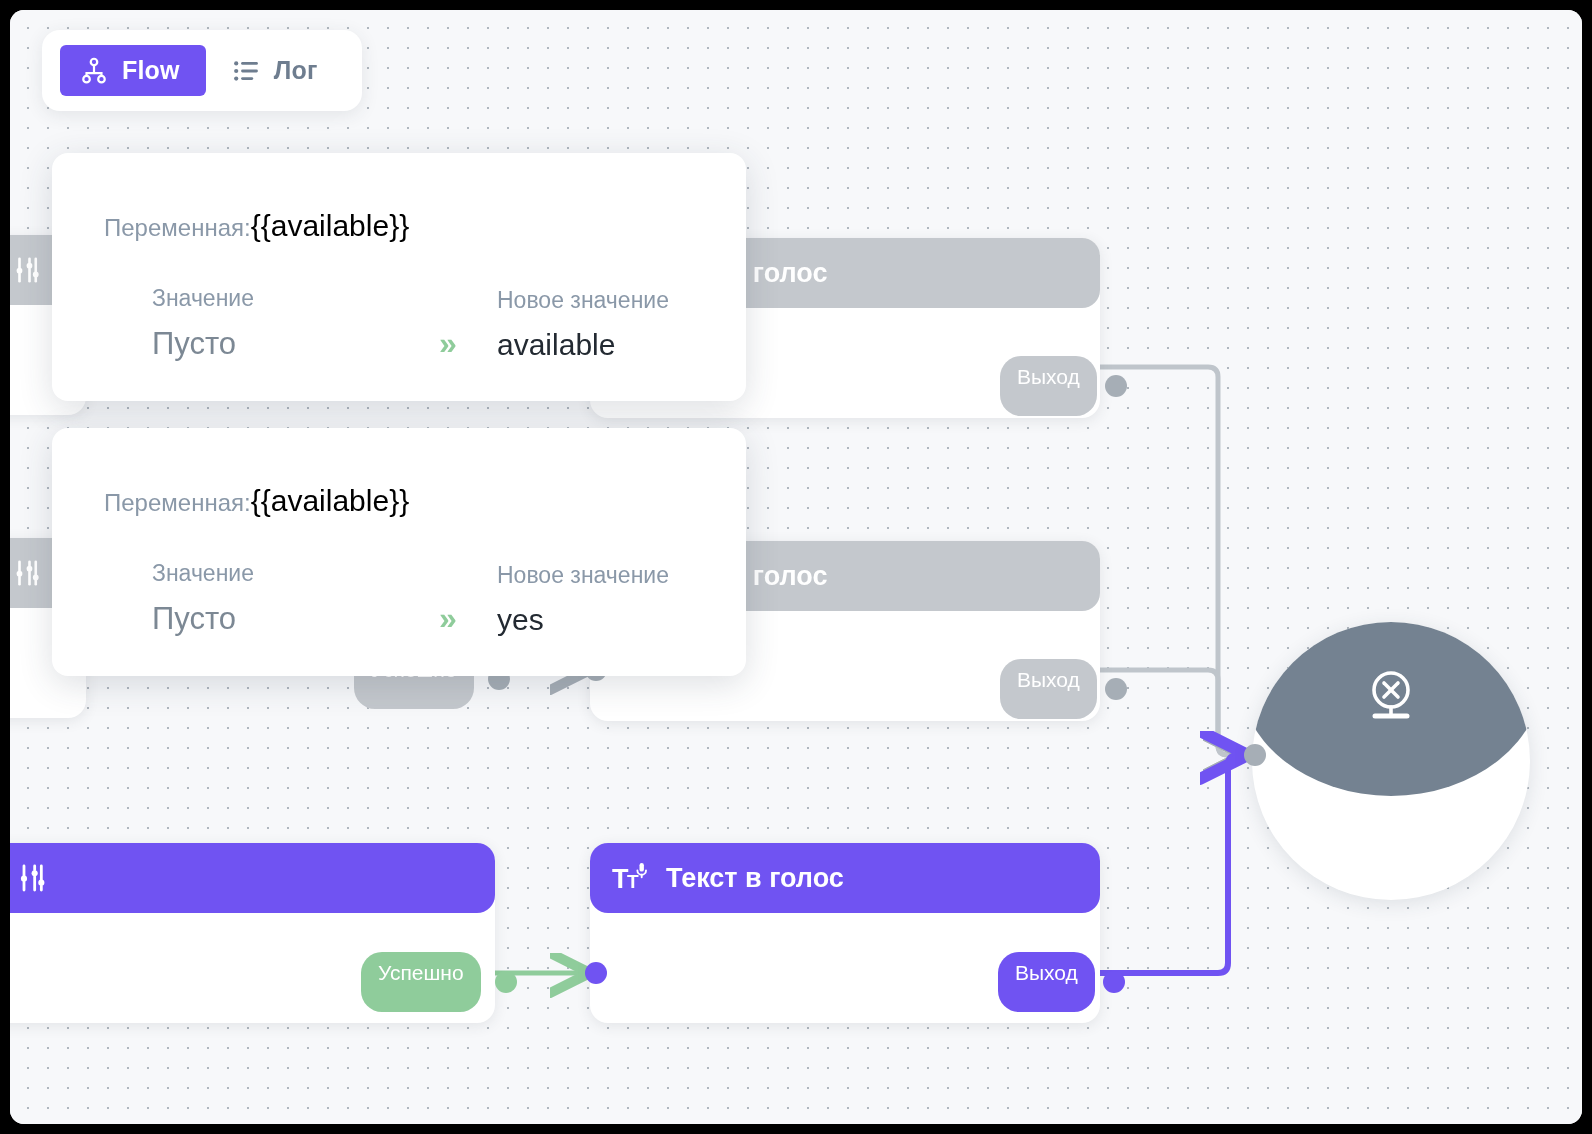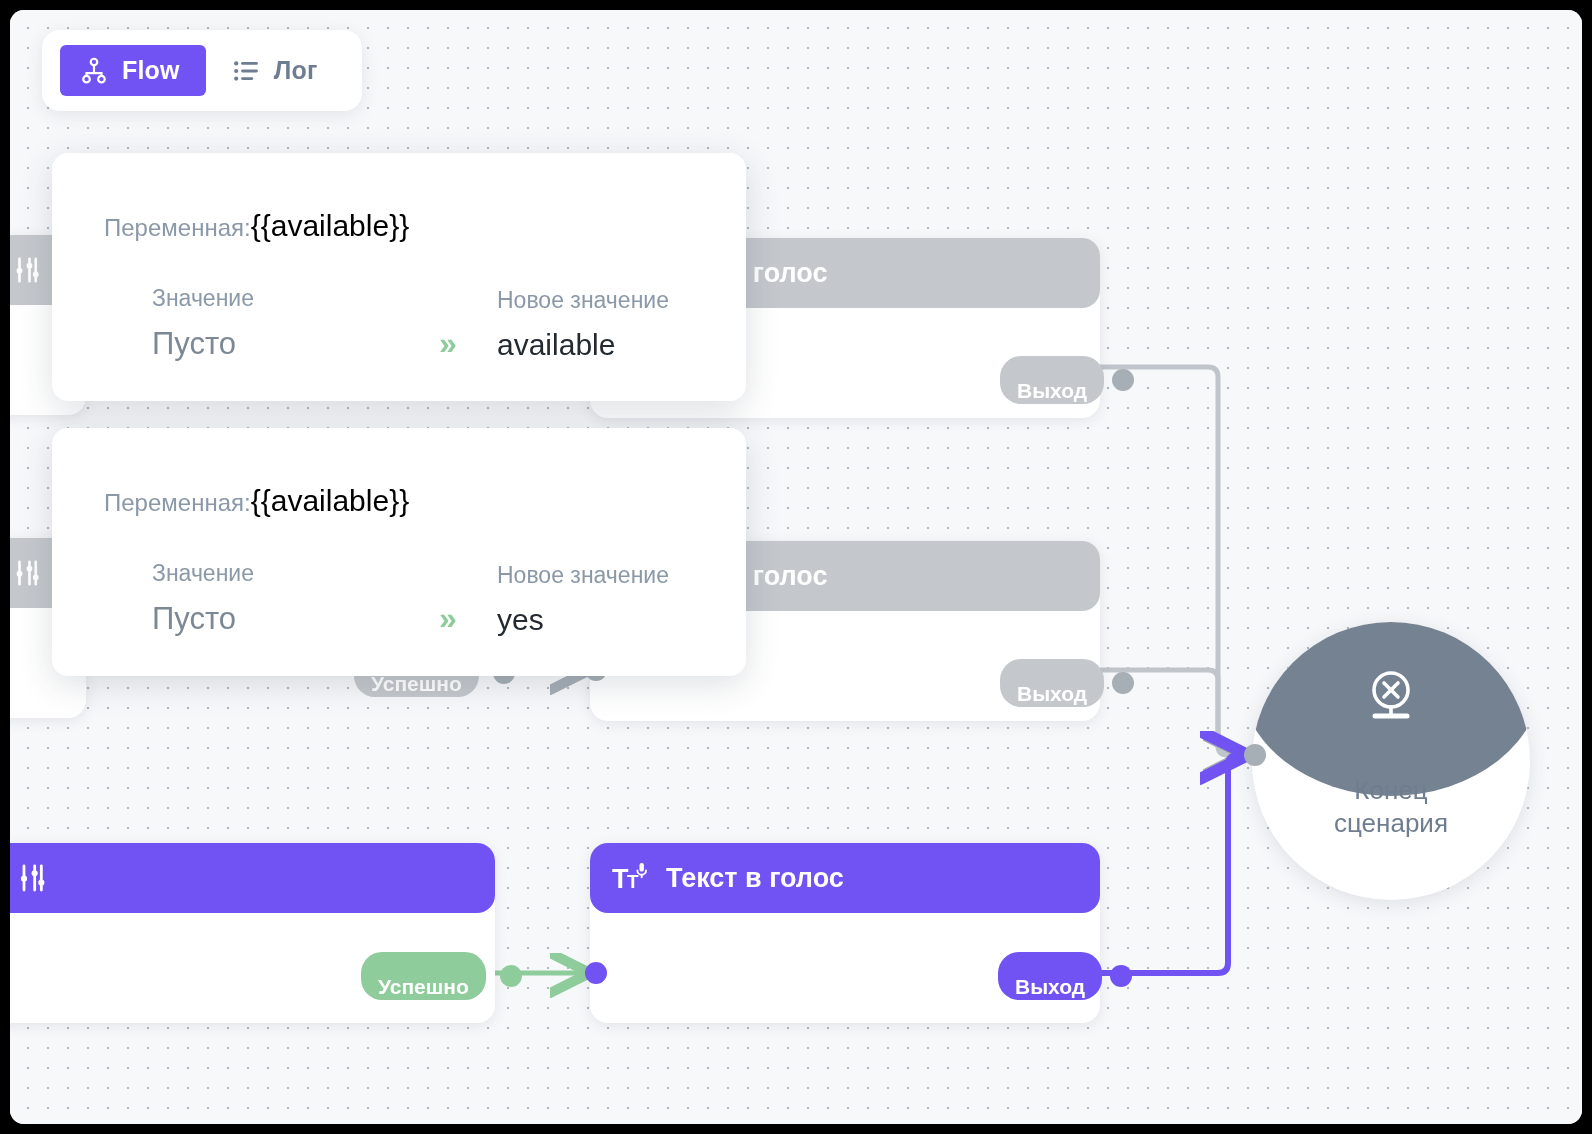--- a/index.html
+++ b/index.html
@@ -72,24 +72,24 @@
   }
   .node.active .node-head { background: #7053F2; }
   .node.dim   .node-head { background: #C4C8CD; }
   .node-head svg { display:block; flex:none; }
 
   .port {
     position: absolute;
     display: flex; align-items: center; gap: 0;
   }
   .badge {
-    height: 48px; line-height: 42px;
+    height: 60px; line-height: 42px;
     border-radius: 21px;
-    padding: 14px 17px;
-    font-size: 21px; font-weight: 700;
+    padding: 0 17px;
+    font-size: 21px; font-weight: 400;
     color: #fff;
     white-space: nowrap;
   }
   .badge.green  { background: #8FCC9B; }
   .badge.purple { background: #7053F2; }
   .badge.gray   { background: #C4C8CD; }
 
   .dot { width: 22px; height: 22px; border-radius: 50%; }
   .dot.green  { background: #8FCC9B; }
   .dot.purple { background: #7053F2; }
@@ -284,22 +284,20 @@
     <div id="end-arc"></div>
     <span id="end-icon">
       <svg width="64" height="64" viewBox="0 0 64 64" fill="none" stroke="#fff" stroke-width="3.6" stroke-linecap="round">
         <circle cx="32" cy="26" r="17"></circle>
         <line x1="25" y1="19" x2="39" y2="33"></line>
         <line x1="39" y1="19" x2="25" y2="33"></line>
         <line x1="32" y1="43" x2="32" y2="50"></line>
         <line x1="16" y1="52" x2="48" y2="52" stroke-width="5"></line>
       </svg>
     </span>
-    <div id="end-label">Конец
-сценария</div>
   </div>
 
   <div class="port" style="left:1234px; top:734px; z-index:30;">
     <span class="dot gray"></span>
   </div>
 
   <div class="tabbar">
     <div class="tab active">
       <span>
         <svg width="28" height="28" viewBox="0 0 24 24" fill="none" stroke="#fff" stroke-width="1.9">

